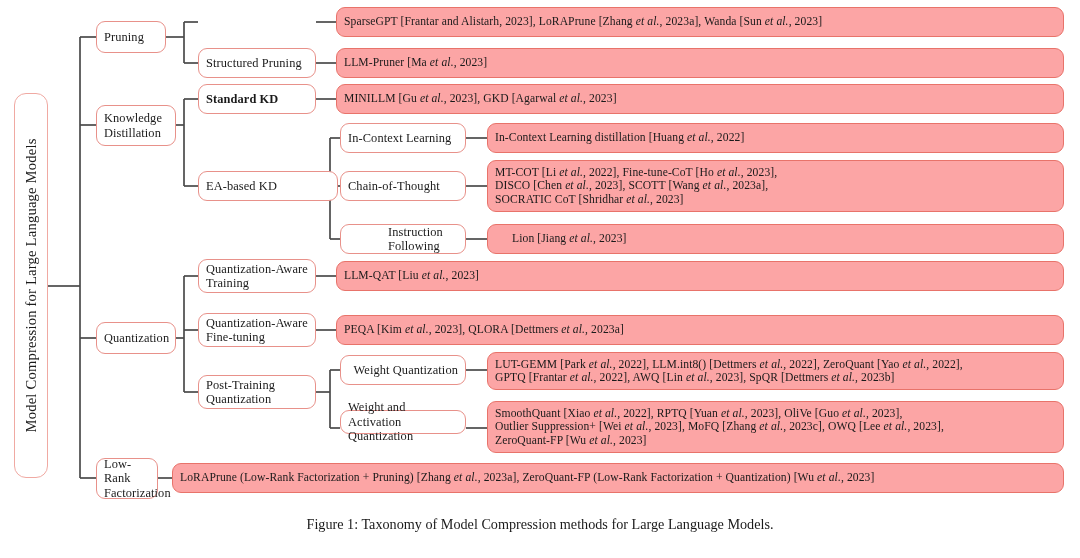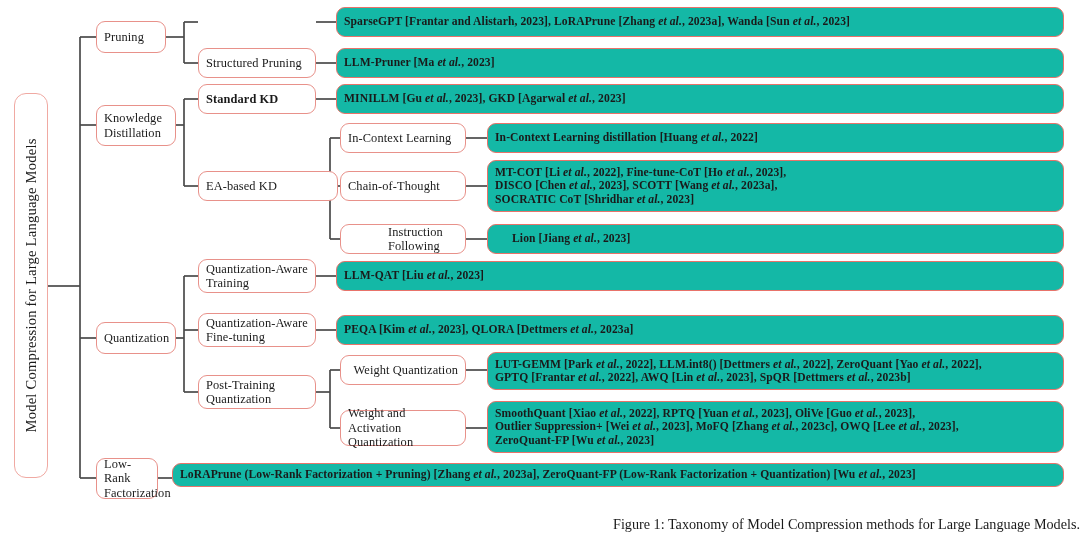--- a/index.html
+++ b/index.html
@@ -16,34 +16,34 @@
     border:1.4px solid #e8918a;border-radius:9px;
     background:#ffffff;
     display:flex;align-items:center;
     padding:3px 7px;
     line-height:1.16;
     font-size:12.4px;
     letter-spacing:.1px;
     z-index:3;
   }
   .node.leaf{
-    background:#14b8a6;border-color:#e8736a;border-width:1.5px;font-weight:bold;
+    background:#fca5a5;border-color:#e8736a;border-width:1.5px;
   }
   .node.root{
     background:#ffffff;border-color:#f0a9a2;border-radius:12px;
     justify-content:center;
   }
   .node .txt{display:block;width:100%;white-space:pre-line;}
   .node.leaf .txt{font-size:11.6px;}
   .root .rot{
     transform:rotate(-90deg);white-space:nowrap;
     font-size:14.6px;letter-spacing:.2px;
   }
   .caption{
-    position:absolute;left:0;top:516px;width:1080px;text-align:right;
+    position:absolute;left:0;top:516px;width:1080px;text-align:center;
     font-size:14.2px;
   }
   i{font-style:italic;}
 </style>
 </head>
 <body>
 
 <div id="canvas">
 
   <svg id="wires" viewBox="0 0 1080 558">
@@ -161,21 +161,21 @@
   </div>
 
   <div class="node" style="left:340px;top:224px;width:126px;height:30px;padding-left:47px;">
     <span class="txt">Instruction Following</span>
   </div>
 
   <div class="node" style="left:340px;top:355px;width:126px;height:30px;text-align:right;">
     <span class="txt">Weight Quantization</span>
   </div>
 
-  <div class="node" style="left:340px;top:410px;width:126px;height:36px;">
+  <div class="node" style="left:340px;top:410px;width:126px;height:24px;">
     <span class="txt">Weight and Activation
 Quantization</span>
   </div>
 
   <div class="node leaf" style="left:336px;top:7px;width:728px;height:30px;">
     <span class="txt">SparseGPT [Frantar and Alistarh, 2023], LoRAPrune [Zhang <i>et al.</i>, 2023a], Wanda [Sun <i>et al.</i>, 2023]</span>
   </div>
 
   <div class="node leaf" style="left:336px;top:48px;width:728px;height:30px;">
     <span class="txt">LLM-Pruner [Ma <i>et al.</i>, 2023]</span>
@@ -206,19 +206,19 @@
   </div>
 
   <div class="node leaf" style="left:487px;top:352px;width:577px;height:38px;">
     <span class="txt">LUT-GEMM [Park <i>et al.</i>, 2022], LLM.int8() [Dettmers <i>et al.</i>, 2022], ZeroQuant [Yao <i>et al.</i>, 2022],<br>GPTQ [Frantar <i>et al.</i>, 2022], AWQ [Lin <i>et al.</i>, 2023], SpQR [Dettmers <i>et al.</i>, 2023b]</span>
   </div>
 
   <div class="node leaf" style="left:487px;top:401px;width:577px;height:52px;">
     <span class="txt">SmoothQuant [Xiao <i>et al.</i>, 2022], RPTQ [Yuan <i>et al.</i>, 2023], OliVe [Guo <i>et al.</i>, 2023],<br>Outlier Suppression+ [Wei <i>et al.</i>, 2023], MoFQ [Zhang <i>et al.</i>, 2023c], OWQ [Lee <i>et al.</i>, 2023],<br>ZeroQuant-FP [Wu <i>et al.</i>, 2023]</span>
   </div>
 
-  <div class="node leaf" style="left:172px;top:463px;width:892px;height:24px;">
+  <div class="node leaf" style="left:172px;top:463px;width:892px;height:30px;">
     <span class="txt">LoRAPrune (Low-Rank Factorization + Pruning) [Zhang <i>et al.</i>, 2023a], ZeroQuant-FP (Low-Rank Factorization + Quantization) [Wu <i>et al.</i>, 2023]</span>
   </div>
 
   <div class="caption">Figure 1: Taxonomy of Model Compression methods for Large Language Models.</div>
 
 </div>
 
 </body></html>

